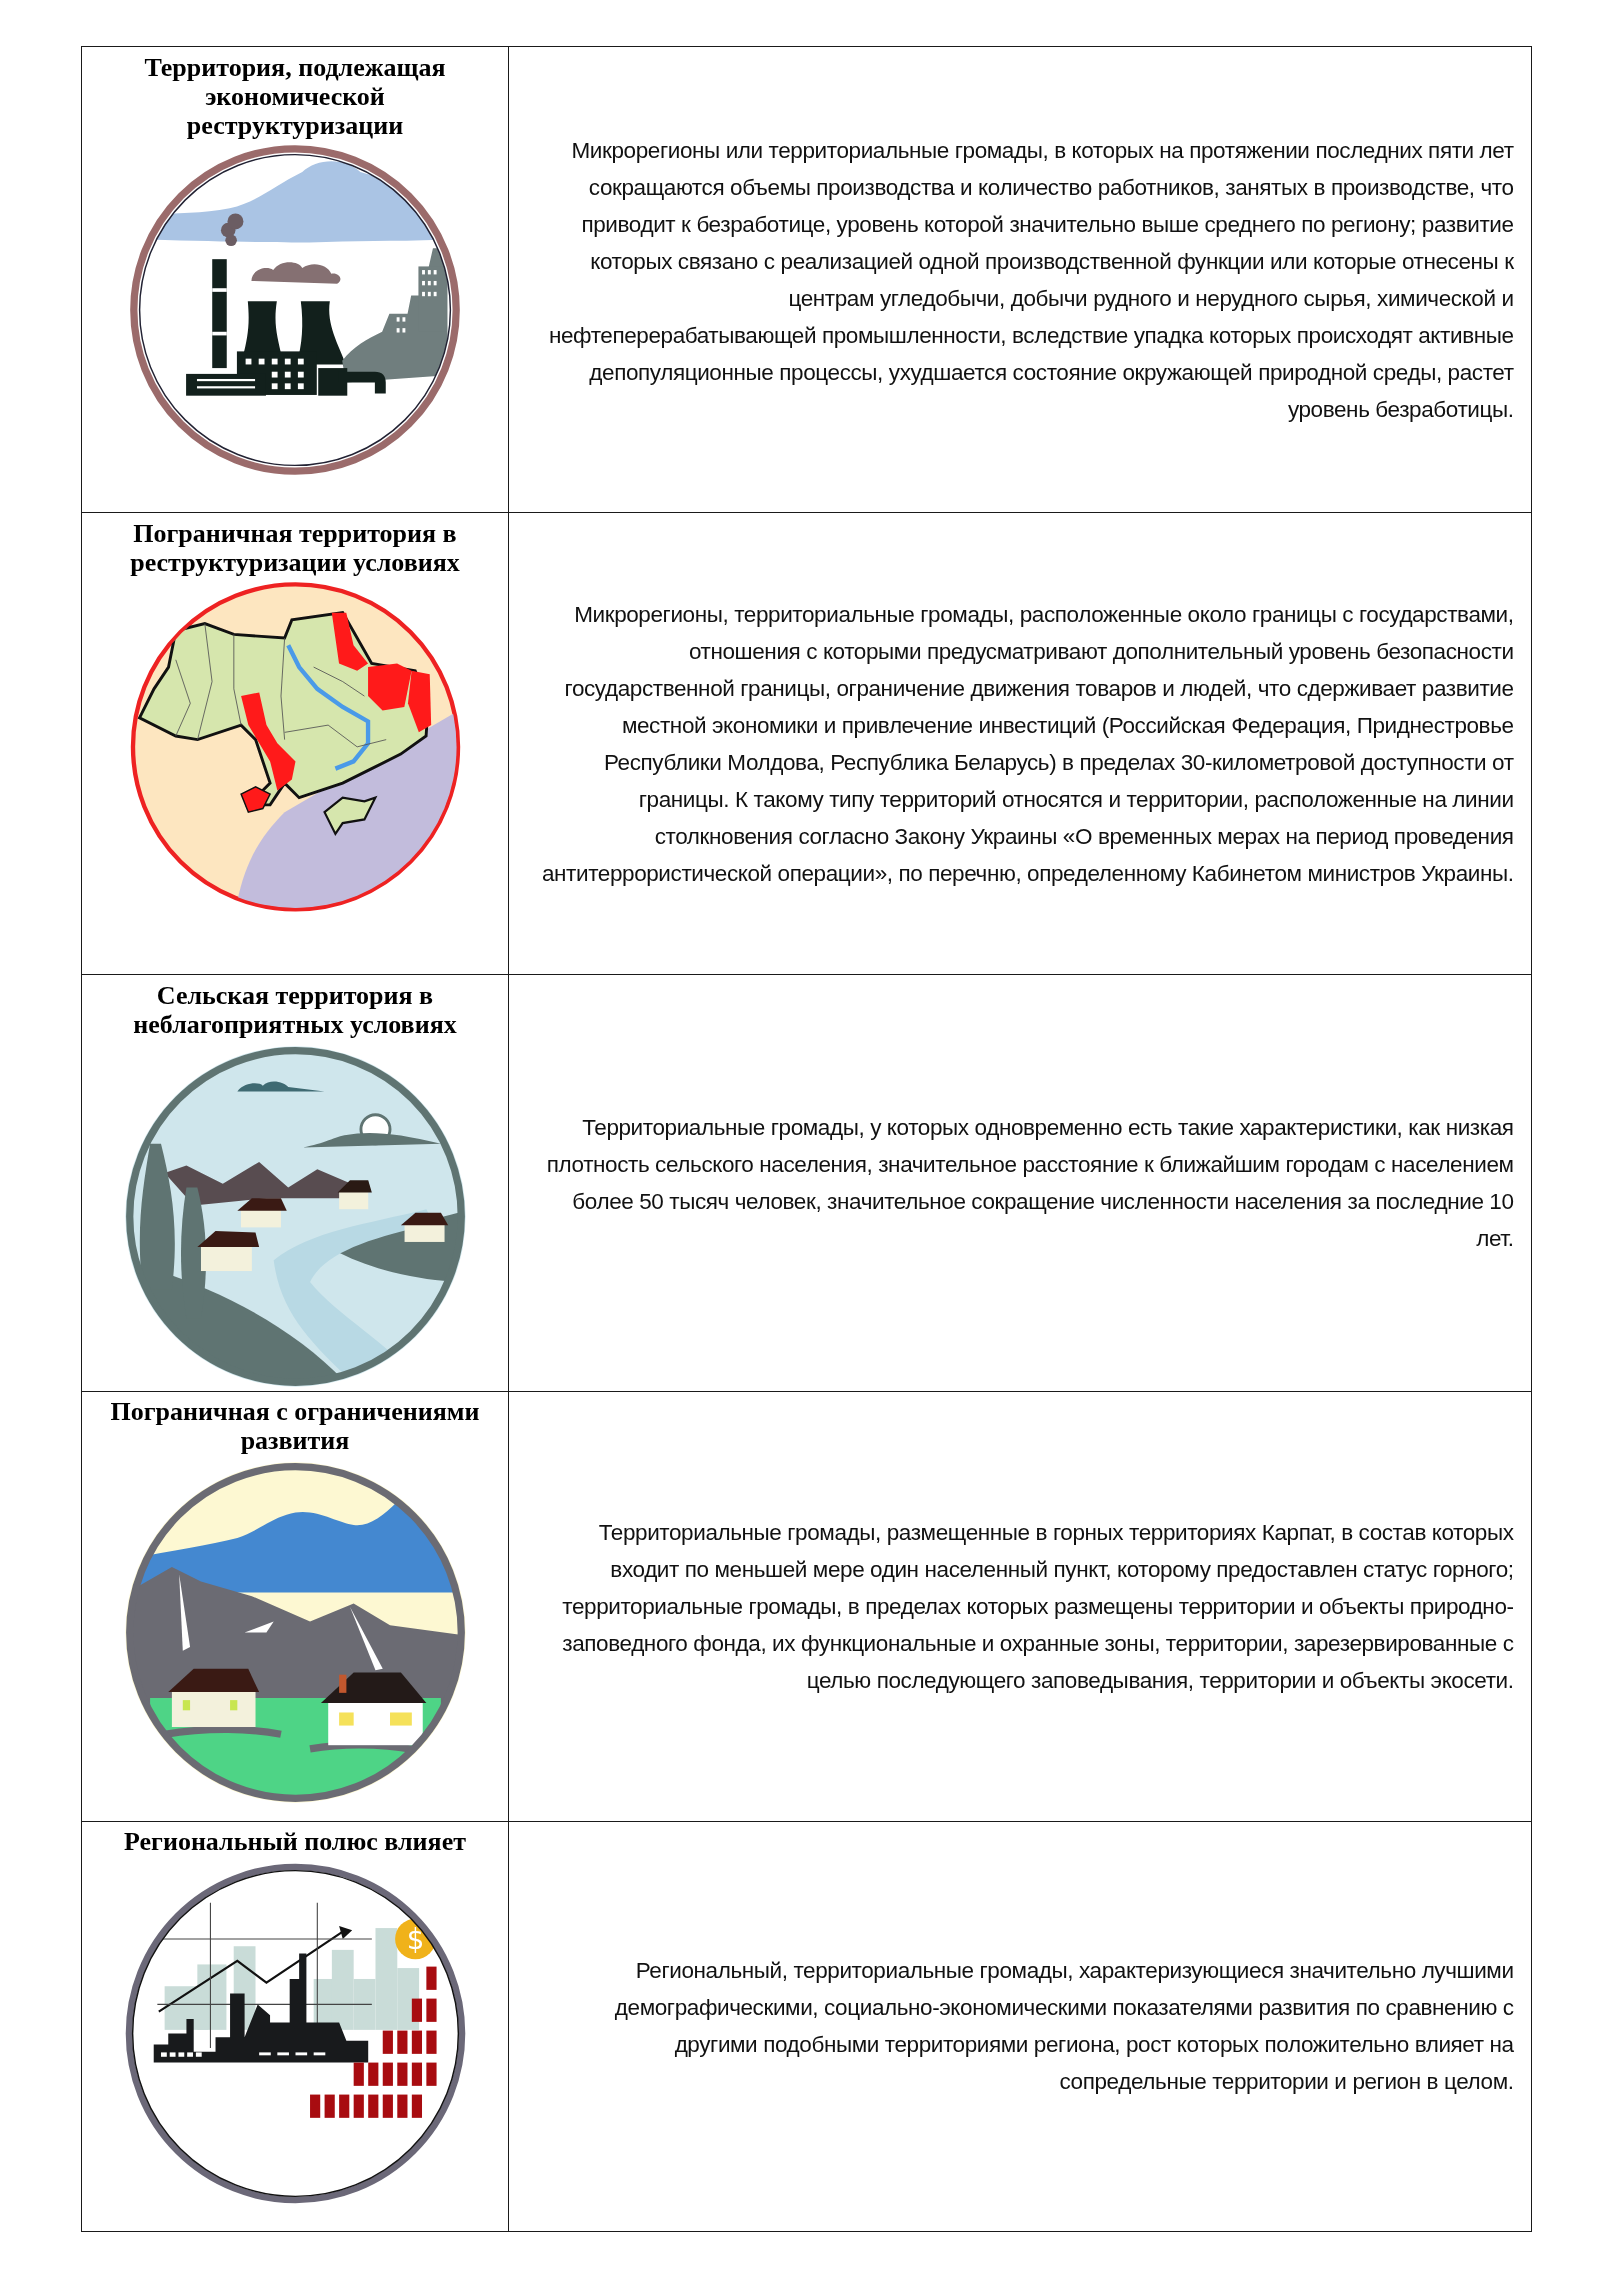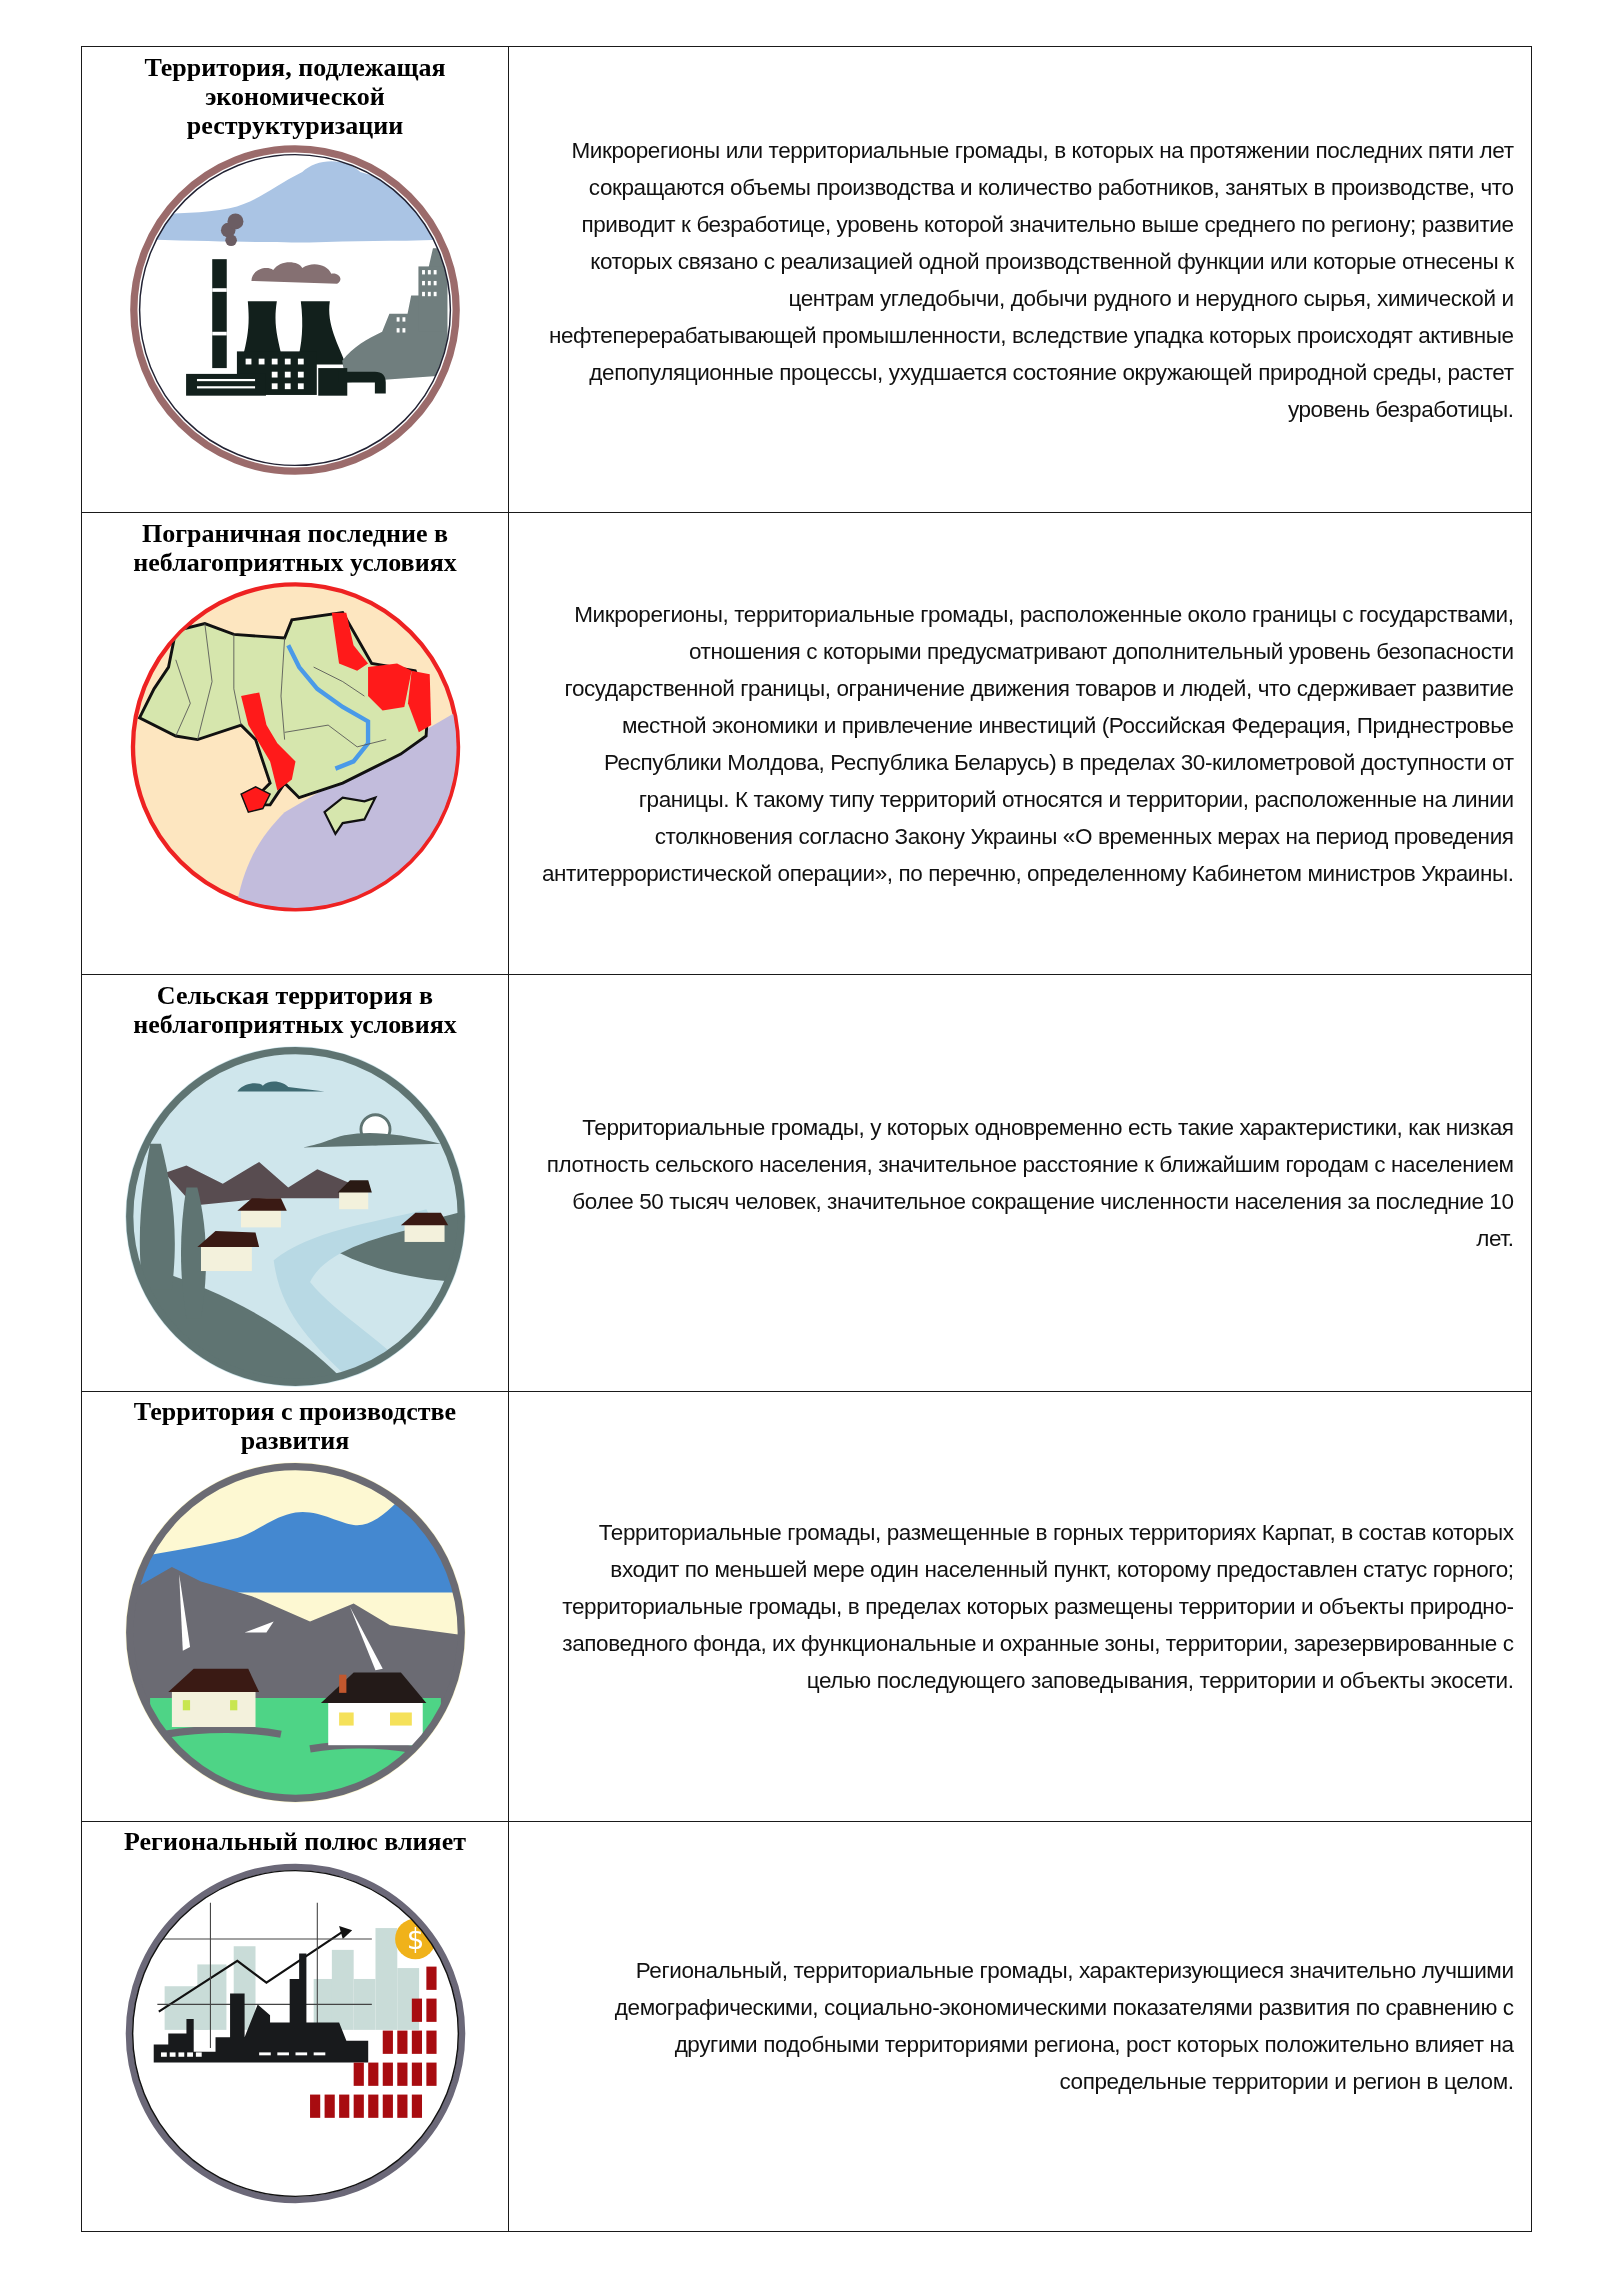--- a/index.html
+++ b/index.html
@@ -97,21 +97,21 @@
         <circle cx="230" cy="230" r="214" fill="none" stroke="#223" stroke-width="2"></circle>
       </svg>
     </td>
     <td class="cell-right">
       <p class="desc">Микрорегионы или территориальные громады, в которых на протяжении последних пяти лет сокращаются объемы производства и количество работников, занятых в производстве, что приводит к безработице, уровень которой значительно выше среднего по региону; развитие которых связано с реализацией одной производственной функции или которые отнесены к центрам угледобычи, добычи рудного и нерудного сырья, химической и нефтеперерабатывающей промышленности, вследствие упадка которых происходят активные депопуляционные процессы, ухудшается состояние окружающей природной среды, растет уровень безработицы.</p>
     </td>
   </tr>
 
   <tr style="height:462px;">
     <td class="cell-left">
-      <div class="cat-title">Пограничная последние в неблагоприятных условиях</div>
+      <div class="cat-title">Пограничная территория в реструктуризации условиях</div>
       <svg class="illus" width="341" height="341" viewBox="0 0 470 470">
         <defs>
               <clipPath id="c2">
                 <circle cx="235" cy="230" r="222"></circle>
               </clipPath>
             </defs>
         <circle cx="235" cy="230" r="224" fill="#fde6c0" stroke="#ee2222" stroke-width="6"></circle>
         <g clip-path="url(#c2)">
           <path d="M150 470 C160 400 180 360 220 320 L460 180 L470 470 Z" fill="#c2bcdc"></path>
           <path d="M20 190 L40 150 L60 120 L70 70 L110 60 L150 75 L220 80 L230 55 L300 45 L320 80 L340 115 L400 125 L418 170 L415 215 L380 240 L340 260 L300 280 L270 290 L240 300 L220 280 L200 310 L170 310 L200 280 L180 220 L160 200 L100 220 L70 215 Z" fill="#d6e6ad" stroke="#111" stroke-width="4"></path>
@@ -178,21 +178,21 @@
         <circle cx="240" cy="240" r="228" fill="none" stroke="#5f7472" stroke-width="10"></circle>
       </svg>
     </td>
     <td class="cell-right">
       <p class="desc">Территориальные громады, у которых одновременно есть такие характеристики, как низкая плотность сельского населения, значительное расстояние к ближайшим городам с населением более 50 тысяч человек, значительное сокращение численности населения за последние 10 лет.</p>
     </td>
   </tr>
 
   <tr style="height:430px;">
     <td class="cell-left">
-      <div class="cat-title">Территория с производстве развития</div>
+      <div class="cat-title">Пограничная с ограничениями развития</div>
       <svg class="illus" width="349" height="349" viewBox="0 0 480 480">
         <defs>
               <clipPath id="c4">
                 <circle cx="240" cy="240" r="226"></circle>
               </clipPath>
             </defs>
         <circle cx="240" cy="240" r="234" fill="#fdf8d2"></circle>
         <g clip-path="url(#c4)">
           <path d="M0 140 C60 130 120 120 160 110 C190 100 210 80 240 75 C270 70 300 90 320 92 C340 95 360 80 380 60 L480 80 V185 H0 Z" fill="#4488d0"></path>
           <path d="M0 190 L70 150 L110 170 L180 190 L260 225 L320 200 L370 230 L480 245 V480 H0 Z" fill="#6b6b73"></path>

